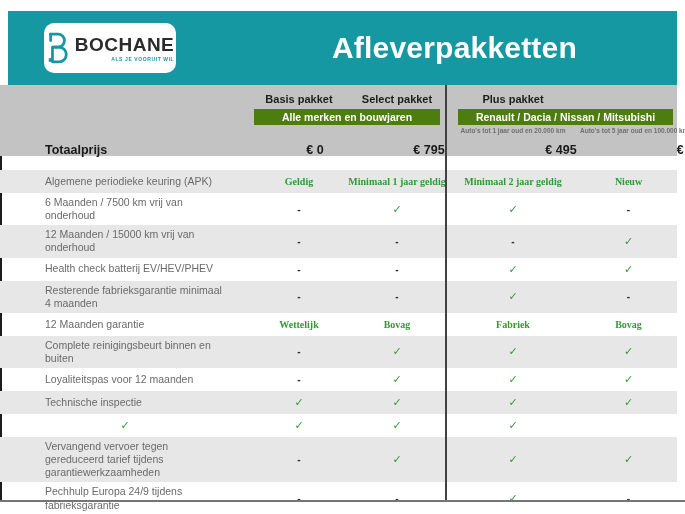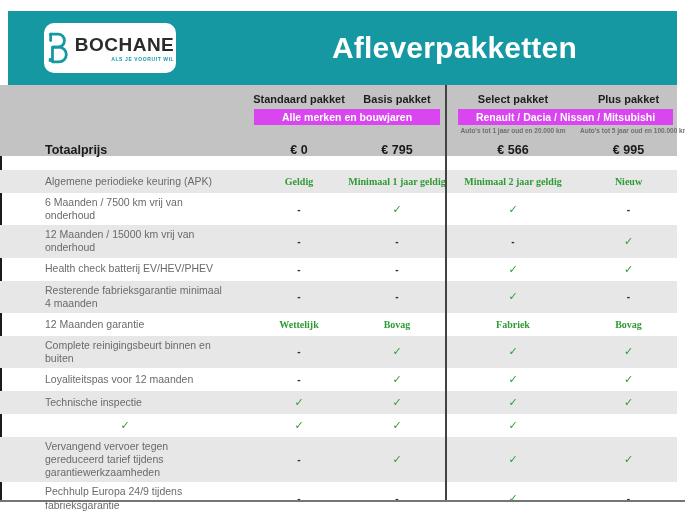--- a/index.html
+++ b/index.html
@@ -27,30 +27,30 @@
   }
 
   
   .grid { display:grid; grid-template-columns:250px 98px 98px 134px 97px; width:677px; }
 
   
   .head-band { position:absolute; left:0; top:85px; width:677px; height:71px; background:#C3C3C3; padding-top:8px; }
   .col-head { font-size:11px; font-weight:700; color:#1d1d1d; text-align:center; height:15px; line-height:13px; white-space:nowrap; }
   .badge-row { margin-top:1px; }
   .badge {
-    background:#d946ef; color:#ffffff; font-size:10.5px; font-weight:700;
+    background:#4d7c0f; color:#ffffff; font-size:10.5px; font-weight:700;
     height:16px; line-height:16px; text-align:center; white-space:nowrap;
   }
   .badge-1 { grid-column:2 / 4; margin:0 6px 0 4px; }
   .badge-2 { grid-column:4 / 6; margin:0 4px 0 12px; }
   .note-row { margin-top:2px; height:8px; }
   .note { grid-column:auto; font-size:6.5px; font-weight:700; color:#6f6f6f; text-align:center; white-space:nowrap; }
   .note-1 { grid-column:4; }
   .note-2 { grid-column:5; }
-  .total-row { margin-top:3px; align-items:center; height:24px; }
+  .total-row { margin-top:3px; align-items:center; height:24px;gap:16px; }
   .total-label { padding-left:45px; font-size:12.5px; font-weight:700; color:#1a1a1a; }
   .total-val { text-align:center; font-size:12.5px; font-weight:700; color:#1a1a1a; }
 
   
   .table-area { position:absolute; left:0; top:156px; width:677px; }
   .gap-row { height:14px; }
   .row { min-height:23px; align-items:center; }
   .row.gray { background:#E7E7E7; }
   .row.white { background:transparent; }
   .row-label { padding:3px 24px 3px 45px; font-size:10.5px; color:#6a6a6a; line-height:1.25; }
@@ -83,38 +83,37 @@
         <span class="logo-name">BOCHANE</span>
         <span class="logo-tagline">ALS JE VOORUIT WIL</span>
       </div>
     </div>
     <div class="banner-title">Afleverpakketten</div>
   </div>
 
   <div class="head-band">
     <div class="grid">
       <div></div>
-      <div class="col-head">Standaard pakket</div>
       <div class="col-head">Basis pakket</div>
       <div class="col-head">Select pakket</div>
       <div class="col-head">Plus pakket</div>
     </div>
     <div class="grid badge-row">
       <div class="badge badge-1">Alle merken en bouwjaren</div>
       <div class="badge badge-2">Renault / Dacia / Nissan / Mitsubishi</div>
     </div>
     <div class="grid note-row">
       <div class="note note-1">Auto's tot 1 jaar oud en 20.000 km</div>
       <div class="note note-2">Auto's tot 5 jaar oud en 100.000 km</div>
     </div>
     <div class="grid total-row">
       <div class="total-label">Totaalprijs</div>
       <div class="total-val">€ 0</div>
       <div class="total-val">€ 795</div>
-      <div class="total-val">€ 566</div>
+      <div class="total-val">€ 495</div>
       <div class="total-val">€ 995</div>
     </div>
   </div>
 
   <div class="table-area">
     <div class="gap-row"></div>
     <div>
         <div class="grid row gray">
           <div class="row-label">Algemene periodieke keuring (APK)</div>
           <div class="cell word">Geldig</div>

